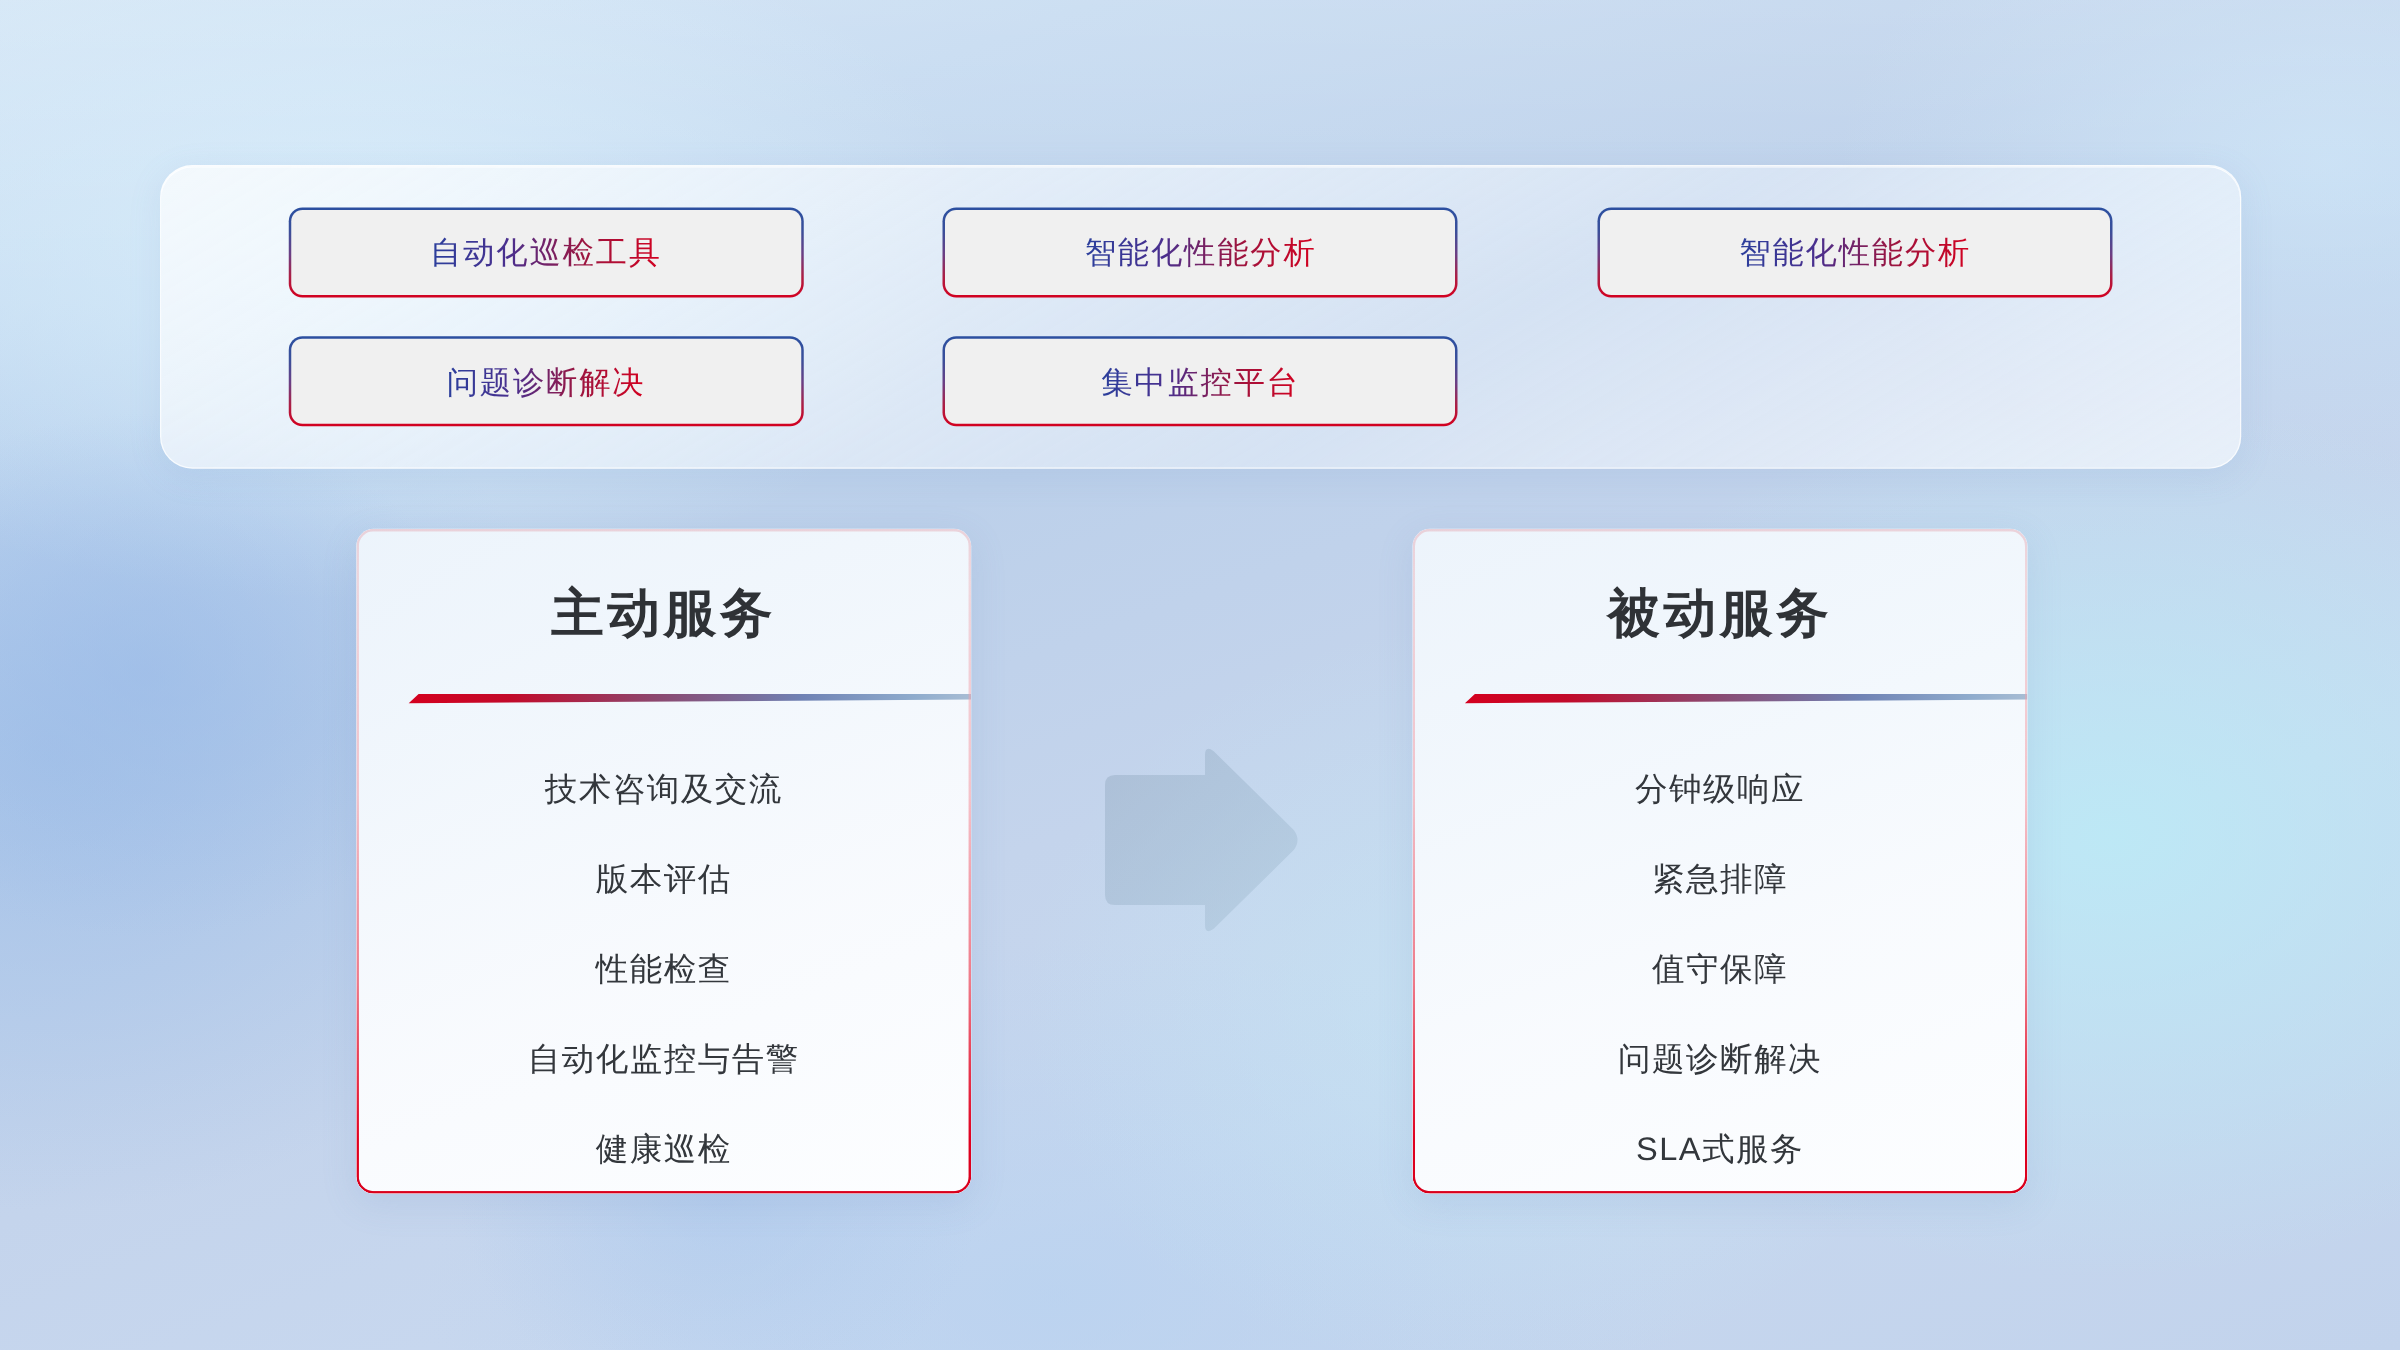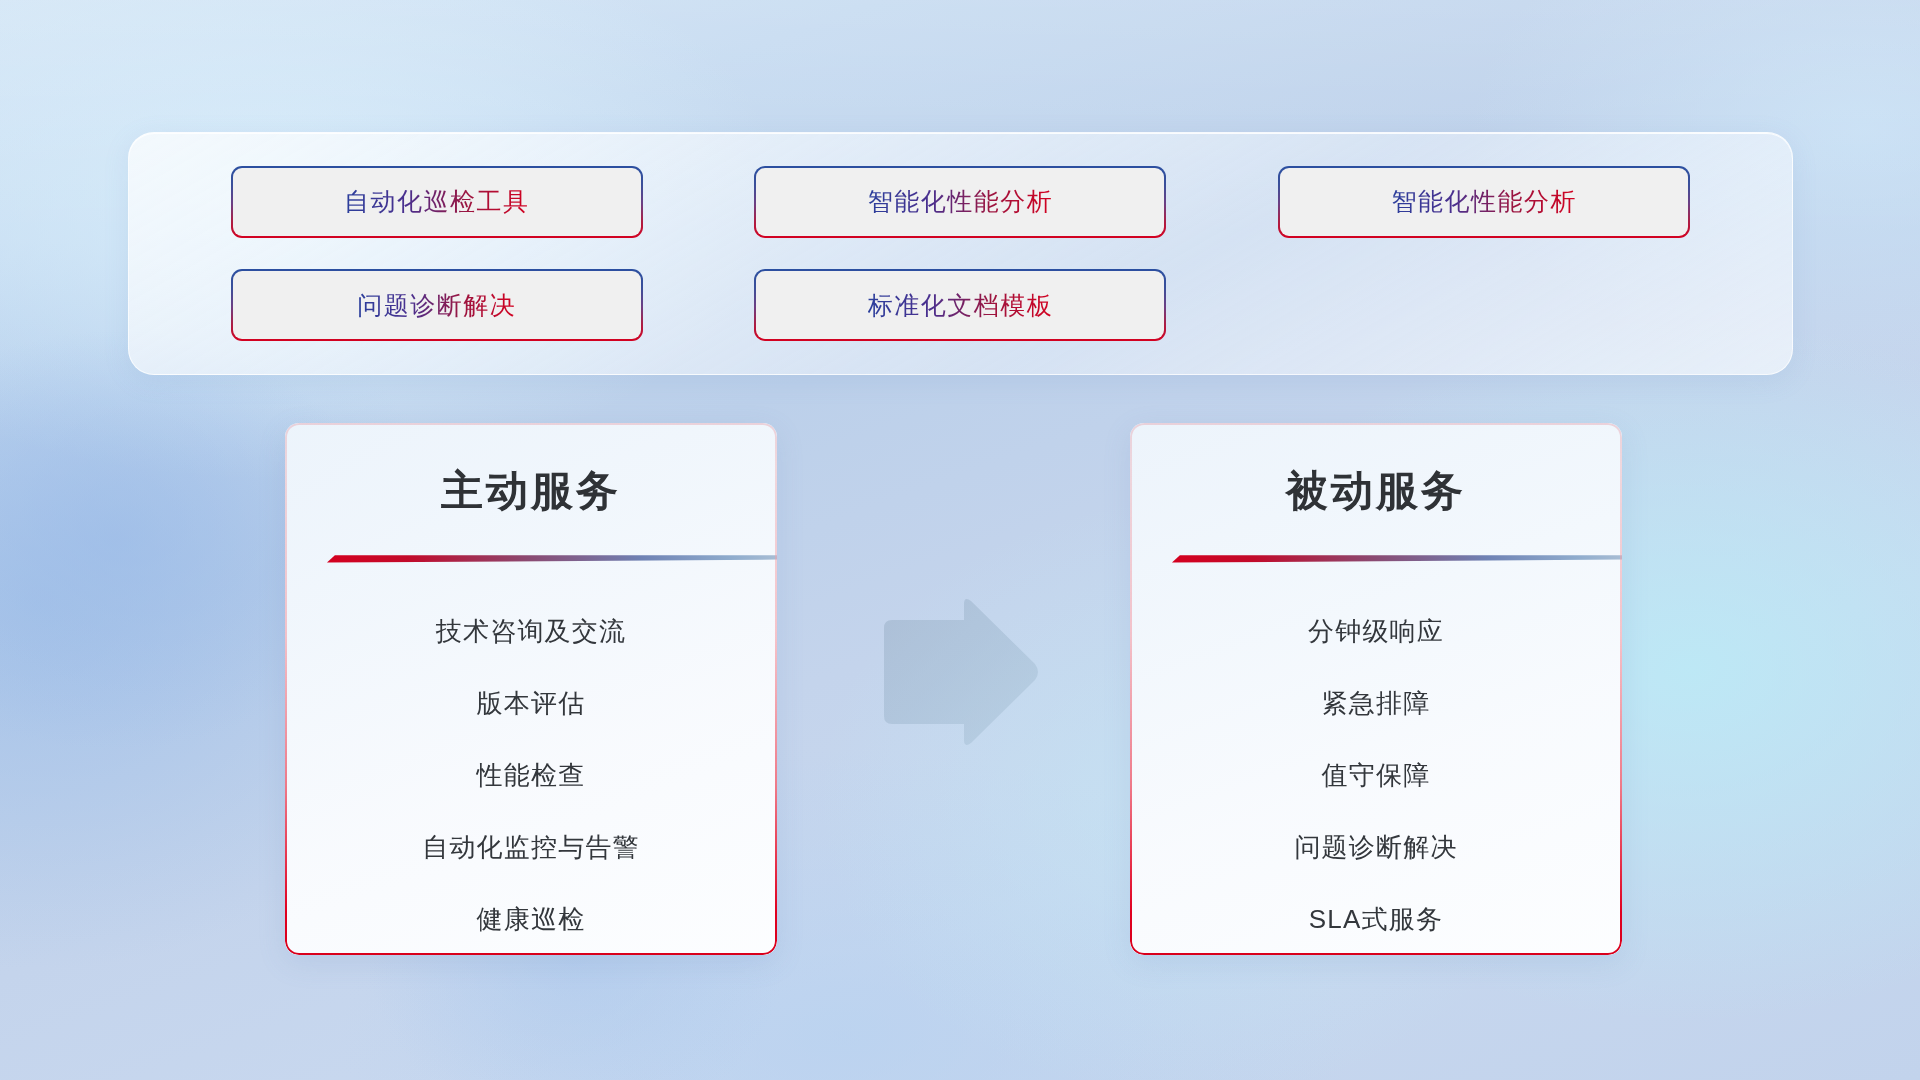--- a/index.html
+++ b/index.html
@@ -242,21 +242,21 @@
 
       <div class="pill">
         <span class="pill-label">智能化性能分析</span>
       </div>
 
       <div class="pill">
         <span class="pill-label">问题诊断解决</span>
       </div>
 
       <div class="pill">
-        <span class="pill-label">标准化文档模板</span>
+        <span class="pill-label">集中监控平台</span>
       </div>
 
     </div>
   </div>
 
   <div class="card" id="card-active">
     <div class="card-title">主动服务</div>
 
     <div class="accent-wrap">
       <svg viewBox="0 0 460 16" preserveAspectRatio="none" xmlns="http://www.w3.org/2000/svg">

